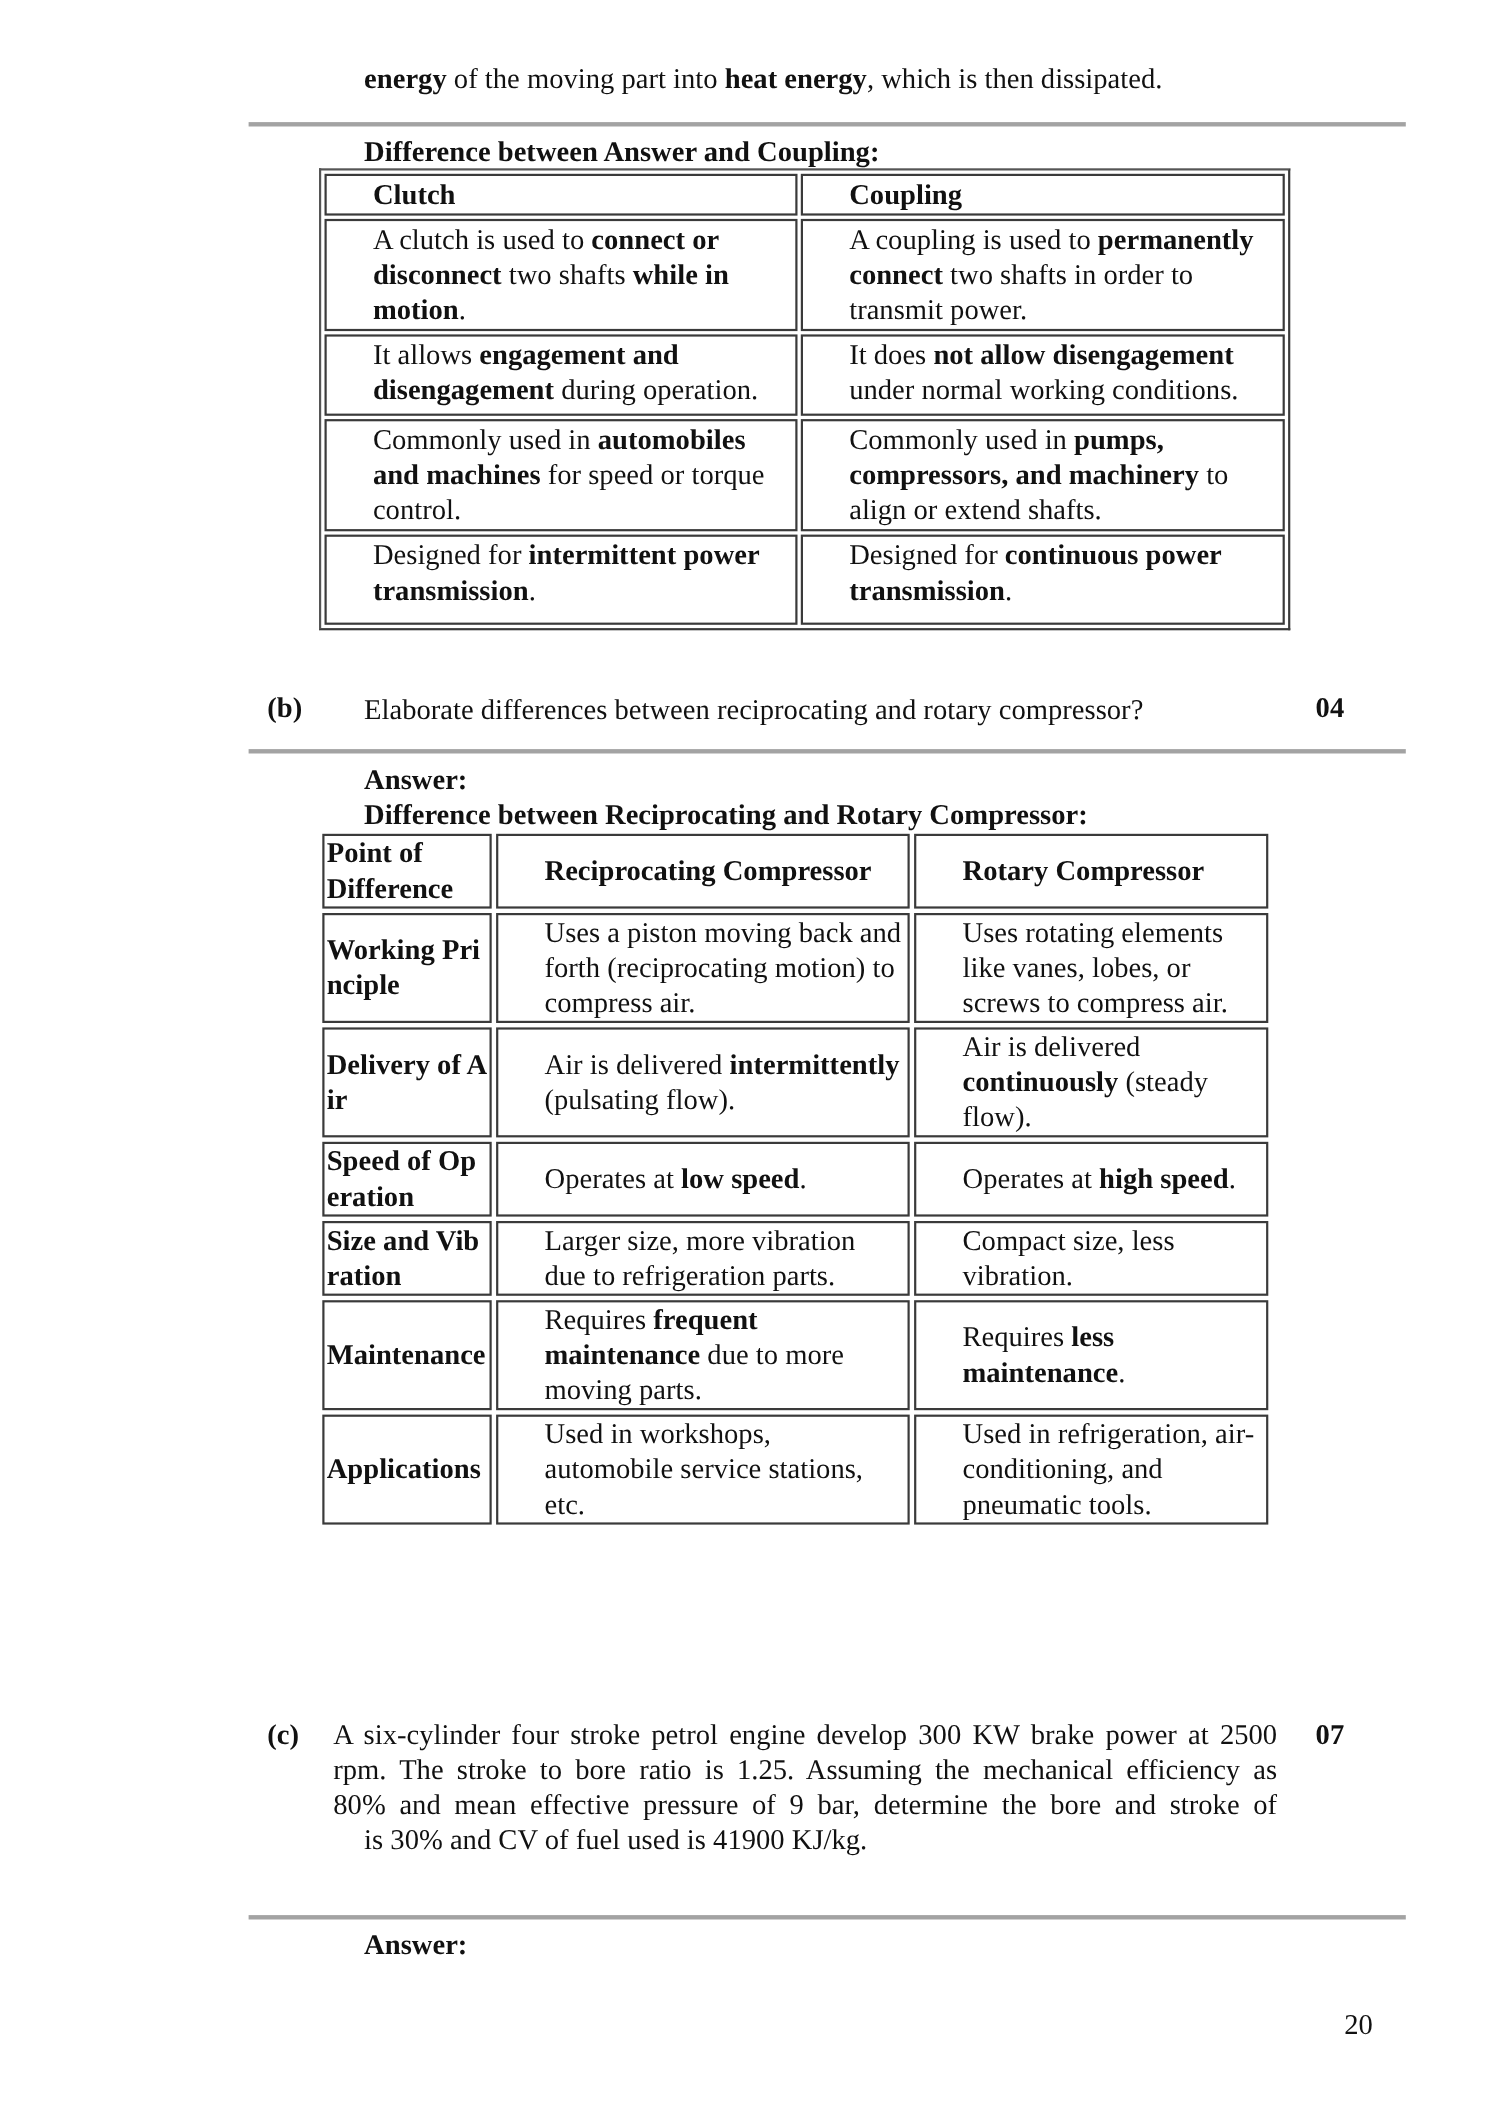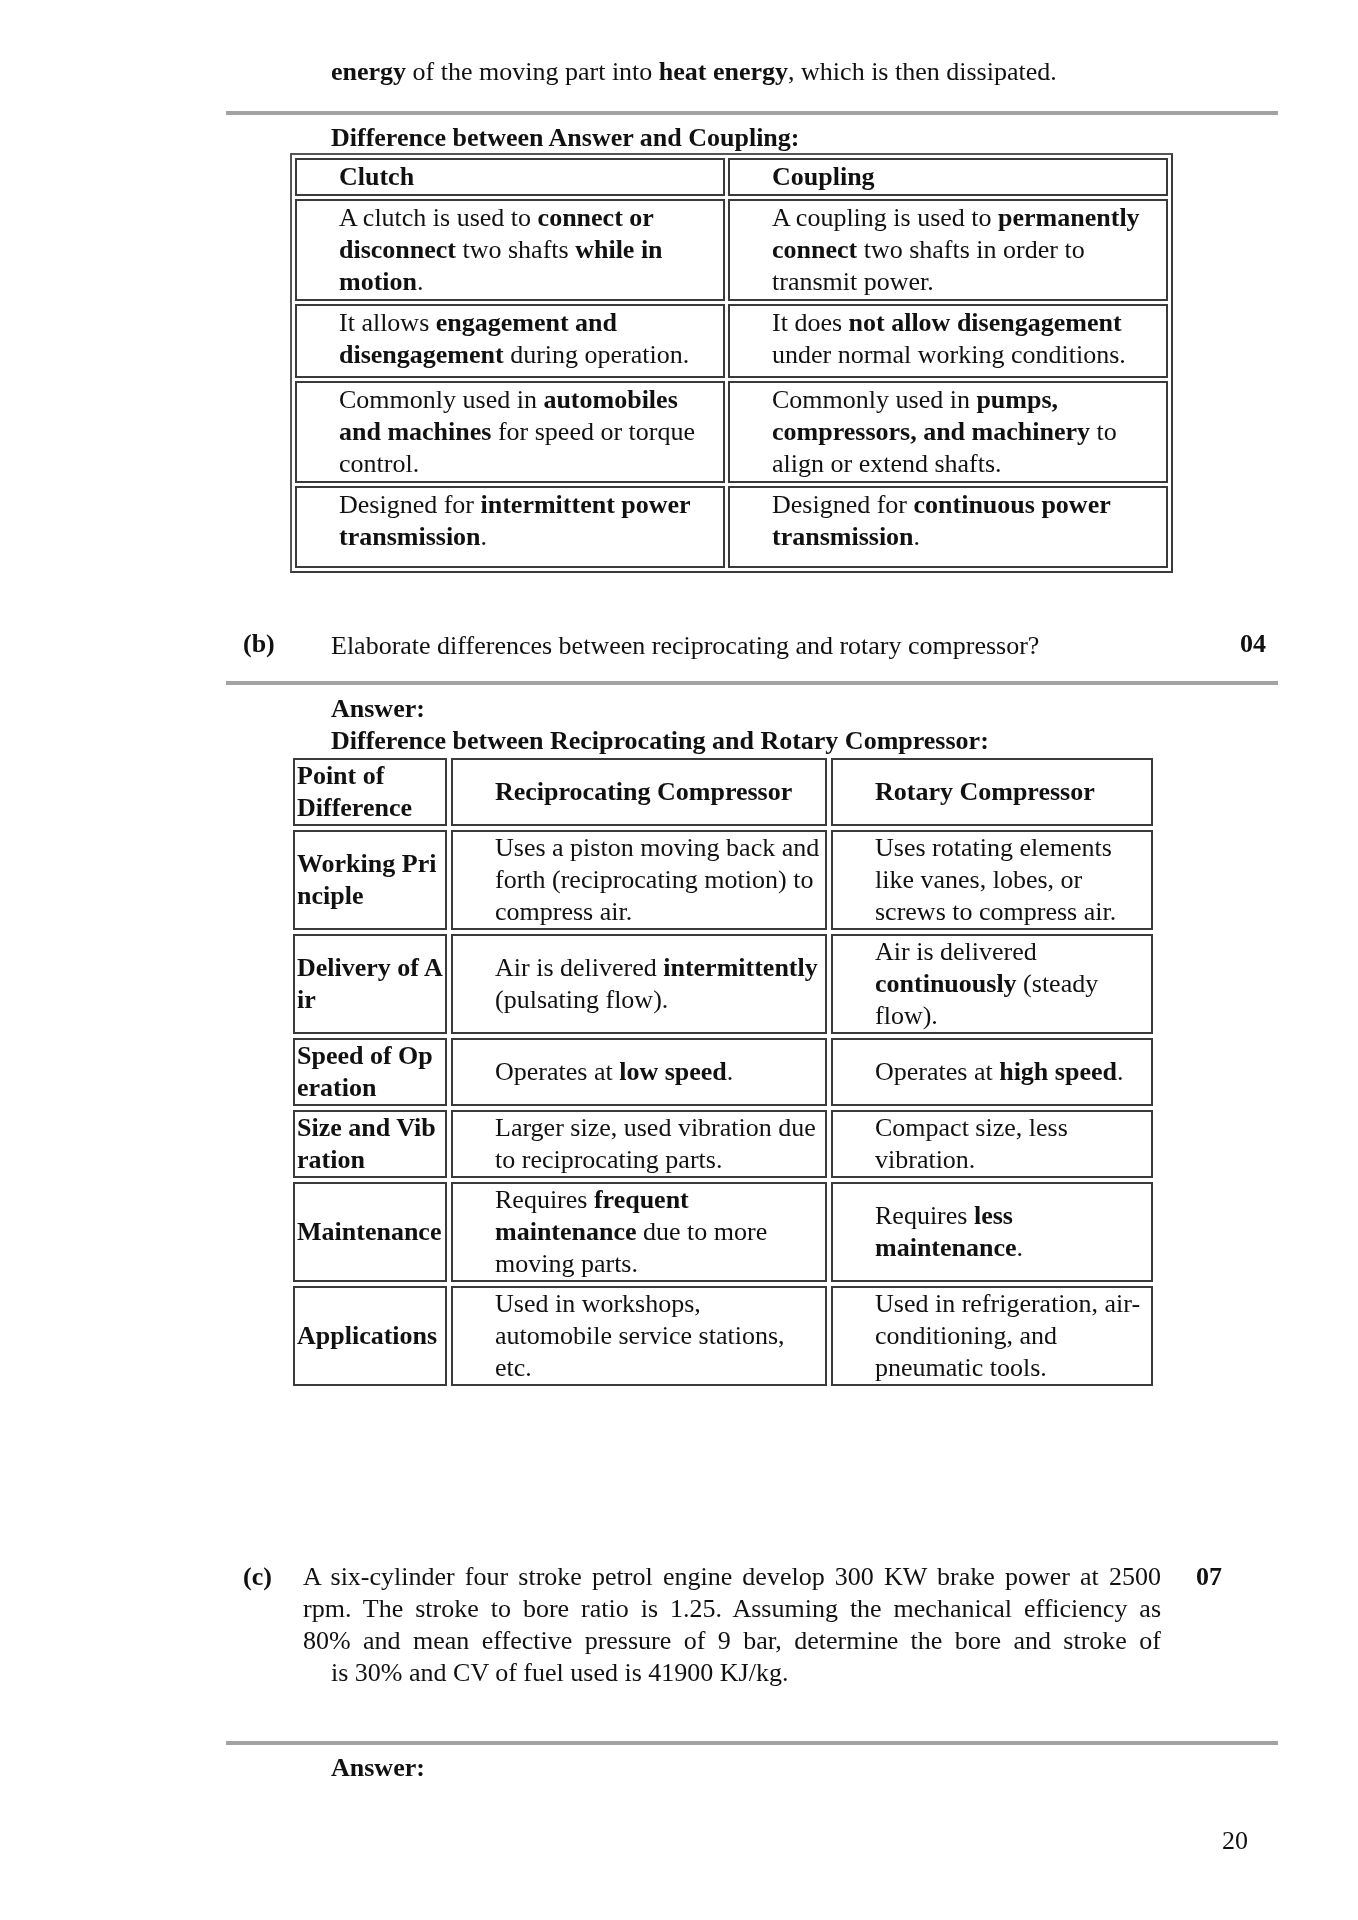--- a/index.html
+++ b/index.html
@@ -72,21 +72,21 @@
     </tr>
     <tr>
       <td class="c1" style="height: 76px;"><span>Designed for </span><b>intermittent power transmission</b><span>.</span></td>
       <td style="height: 76px;"><span>Designed for </span><b>continuous power transmission</b><span>.</span></td>
     </tr>
   </tbody>
 </table>
 
 <div class="qlabel" style="top:628px; font-weight:bold;">(b)</div>
 <div class="abs" style="left:331px; top:630px; white-space:nowrap;">Elaborate differences between reciprocating and rotary compressor?</div>
-<div class="marks" style="top:628px;margin-left:44px;">04</div>
+<div class="marks" style="top:628px;">04</div>
 
 <div class="rule" style="top:681px;"></div>
 
 <div class="heading" style="left:331px; top:693px;">Answer:</div>
 <div class="heading" style="left:331px; top:725px;">Difference between Reciprocating and Rotary Compressor:</div>
 
 <table class="t2">
   <tbody>
     <tr class="hdr">
       <td class="pt">Point of Difference</td>
@@ -103,21 +103,21 @@
         <td class="rc" style="height: 96px;"><span>Air is delivered </span><b>intermittently</b><span> (pulsating flow).</span></td>
         <td class="ro" style="height: 96px;"><span>Air is delivered </span><b>continuously</b><span> (steady flow).</span></td>
       </tr>
       <tr>
         <td class="pt" style="word-break: break-all; height: 64px;">Speed of Operation</td>
         <td class="rc" style="height: 64px;"><span>Operates at </span><b>low speed</b><span>.</span></td>
         <td class="ro" style="height: 64px;"><span>Operates at </span><b>high speed</b><span>.</span></td>
       </tr>
       <tr>
         <td class="pt" style="word-break: break-all; height: 64px;">Size and Vibration</td>
-        <td class="rc" style="height: 64px;"><span>Larger size, used vibration due to reciprocating parts.</span></td>
+        <td class="rc" style="height: 64px;"><span>Larger size, more vibration due to refrigeration parts.</span></td>
         <td class="ro" style="height: 64px;"><span>Compact size, less vibration.</span></td>
       </tr>
       <tr>
         <td class="pt" style="word-break: break-all; height: 94px;">Maintenanc​e</td>
         <td class="rc" style="height: 94px;"><span>Requires </span><b>frequent maintenance</b><span> due to more moving parts.</span></td>
         <td class="ro" style="height: 94px;"><span>Requires </span><b>less maintenance</b><span>.</span></td>
       </tr>
       <tr>
         <td class="pt" style="word-break: break-all; height: 96px;">Application​s</td>
         <td class="rc" style="height: 96px;"><span>Used in workshops, automobile service stations, etc.</span></td>

